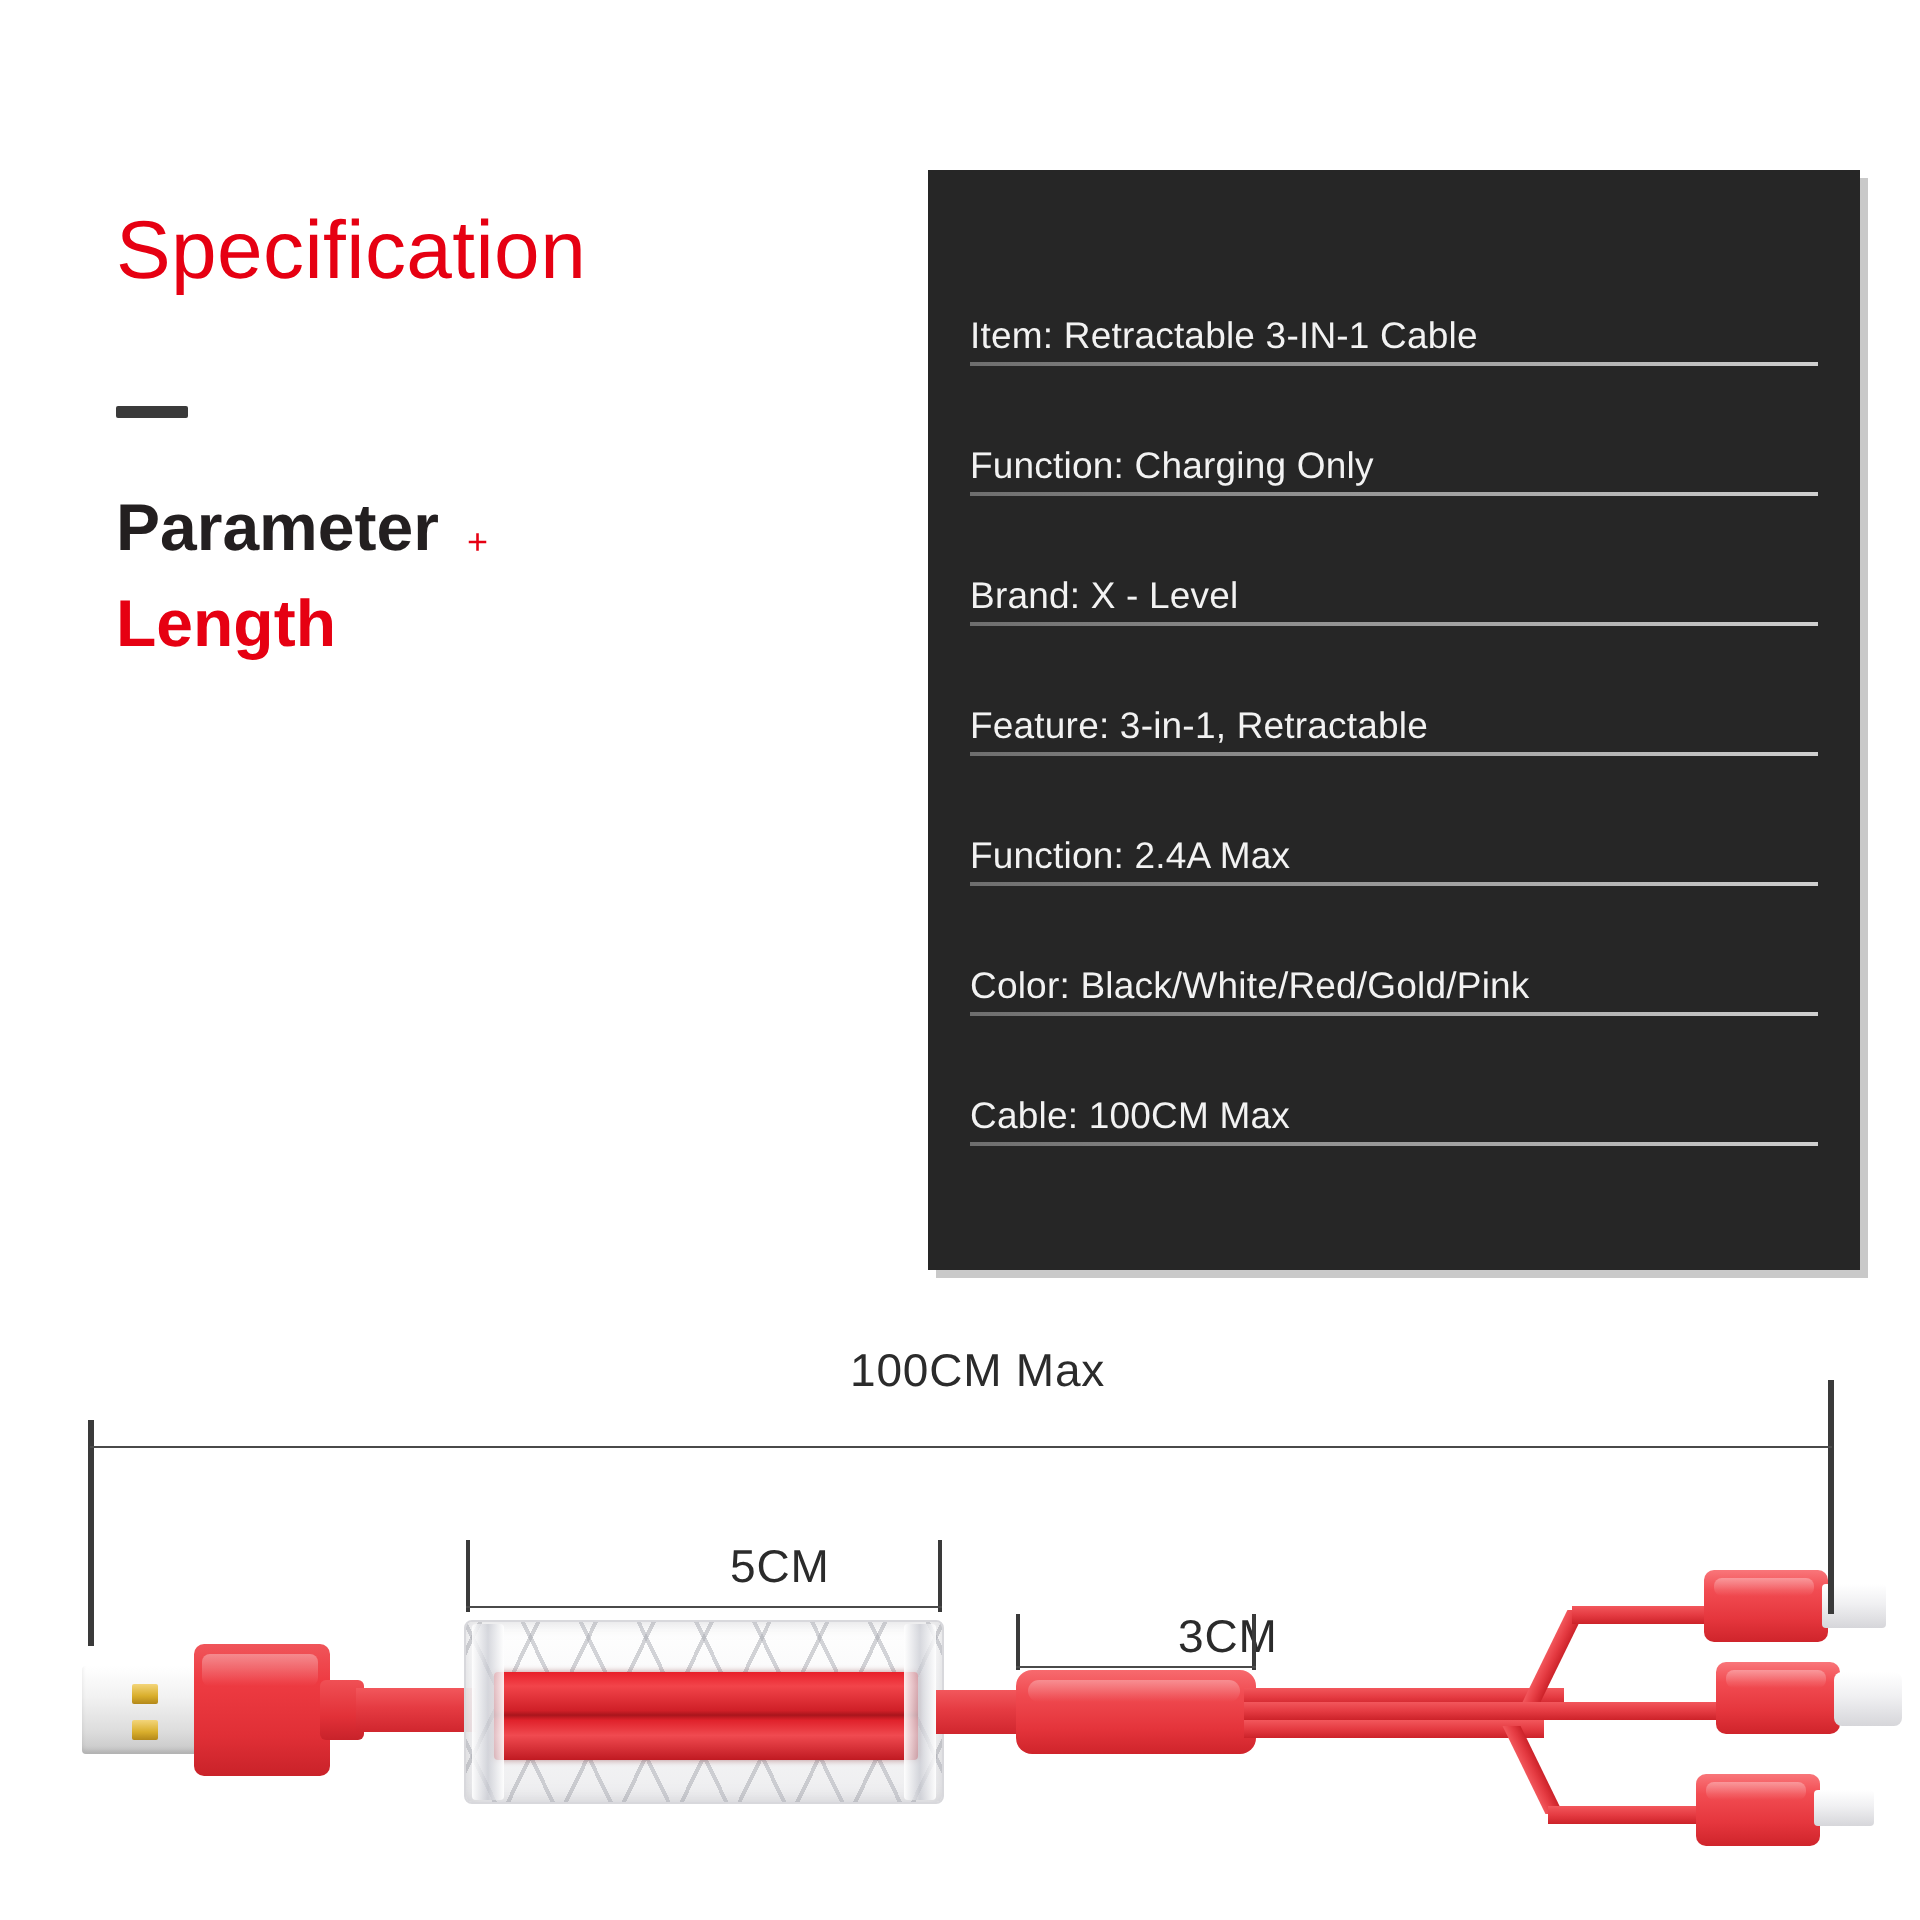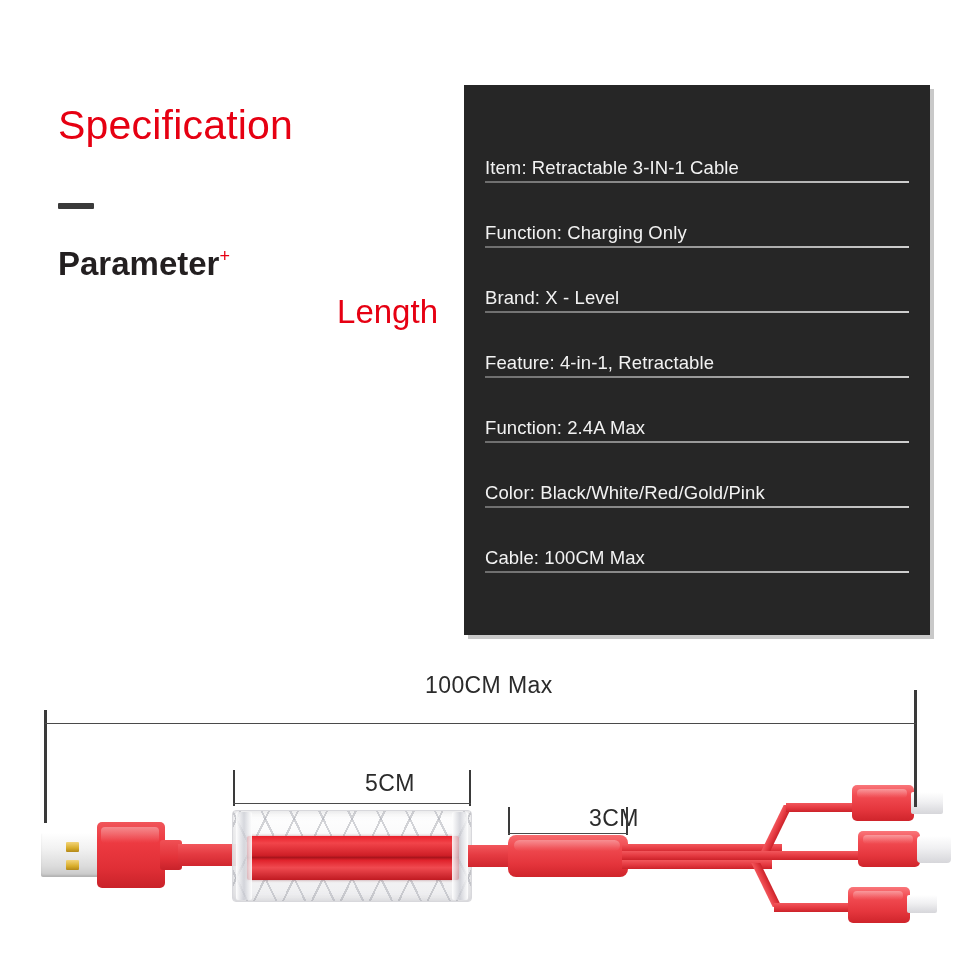--- a/index.html
+++ b/index.html
@@ -33,43 +33,42 @@
   }
   #divider-dash {
     margin-top: 56px;
     width: 36px; height: 6px;
     background: #3a3a3a;
     border-radius: 1px;
   }
   #param-row {
     margin-top: 38px;
     display: flex;
-    align-items: flex-start;
-    gap: 0;
+    align-items: flex-end;
+    gap: 14px;
   }
   #param-label {
     font-size: 33px;
     font-weight: 700;
     color: #231f20;
     line-height: 1;
     white-space: nowrap;
   }
   #param-plus {
     font-size: 18px;
     color: #e60012;
     font-weight: 400;
     line-height: 1;
   }
   #length-label {
     margin-top: 14px;
     font-size: 33px;
-    font-weight: 400;
+    font-weight: 700;
     color: #e60012;
     line-height: 1.1;
-    text-align: right;
   }
 
   
   #spec-panel {
     position: absolute;
     left: 464px; top: 85px;
     width: 466px; height: 550px;
     background: #262626;
     box-shadow: 4px 4px 0 0 #c9c9c9;
   }
@@ -340,21 +339,21 @@
     <div class="spec-row">
       <span class="spec-text">Function: Charging Only</span>
     </div>
 
     <div class="spec-row">
       <span class="spec-text">Brand: X - Level</span>
     </div>
 
 
     <div class="spec-row">
-      <span class="spec-text">Feature: 4-in-1, Retractable</span>
+      <span class="spec-text">Feature: 3-in-1, Retractable</span>
     </div>
 
     <div class="spec-row">
       <span class="spec-text">Function: 2.4A Max</span>
     </div>
 
     <div class="spec-row">
       <span class="spec-text">Color: Black/White/Red/Gold/Pink</span>
     </div>
 

